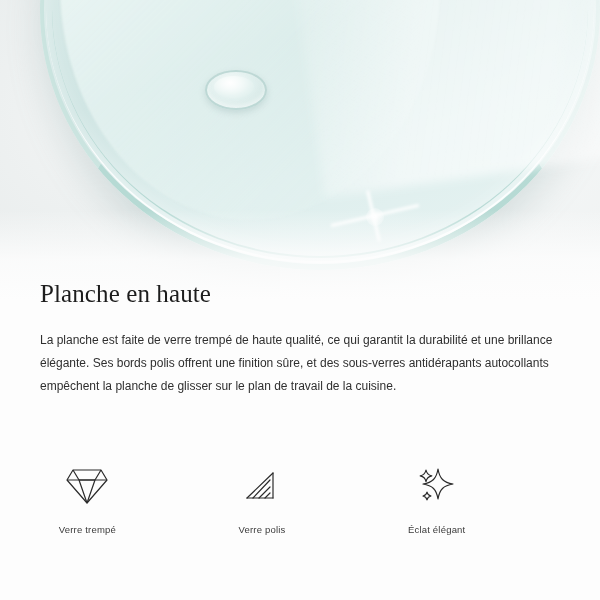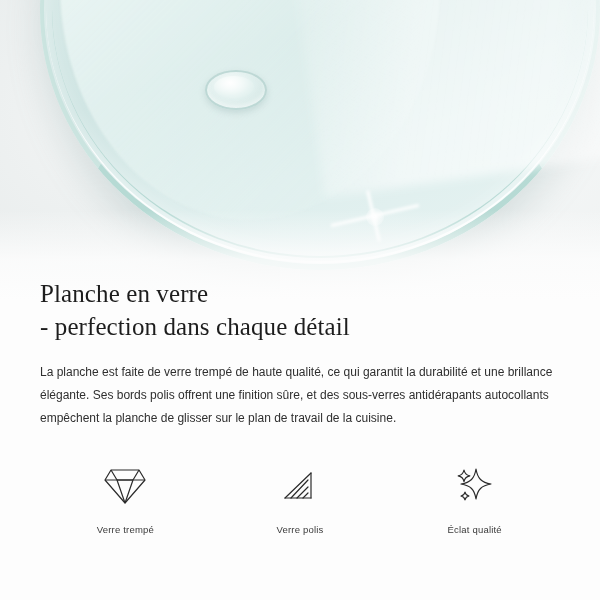--- a/index.html
+++ b/index.html
@@ -226,21 +226,20 @@
     max-width: 522px;
   }
 
   
   .features {
     position: absolute;
     left: 0;
     top: 462px;
     width: 524px;
     display: flex;
-    margin-left: 38px;
   }
   .feature {
     flex: 1 1 25%;
     display: flex;
     flex-direction: column;
     align-items: center;
   }
   .feature-icon {
     height: 48px;
     display: flex;
@@ -276,22 +275,21 @@
     <div class="pad-inner"></div>
 
     <div class="flare"></div>
     <div class="flare-core"></div>
 
     <div class="photo-fade"></div>
   </div>
 
   <div class="content">
     <h1 class="headline">
-      <span>Planche en verre</span>
-      <span class="l2">- perfection dans chaque détail</span>
+      <span>Planche en haute</span>
     </h1>
     <p class="body-copy">La planche est faite de verre trempé de haute qualité, ce qui garantit la durabilité et une brillance élégante. Ses bords polis offrent une finition sûre, et des sous-verres antidérapants autocollants empêchent la planche de glisser sur le plan de travail de la cuisine.</p>
   </div>
 
   <div class="features">
 
     <div class="feature">
       <div class="feature-icon">
         <svg width="46" height="42" viewBox="0 0 46 42">
           <g fill="none" stroke="#2b2b2b" stroke-width="1.2" stroke-linejoin="round">
@@ -325,18 +323,18 @@
     <div class="feature">
       <div class="feature-icon">
         <svg width="46" height="42" viewBox="0 0 46 42">
           <g fill="none" stroke="#2b2b2b" stroke-width="1.2" stroke-linejoin="round">
             <path d="M24 4 C25.5 13.5 29.5 17.5 39 19 C29.5 20.5 25.5 24.5 24 34 C22.5 24.5 18.5 20.5 9 19 C18.5 17.5 22.5 13.5 24 4 Z"></path>
             <path d="M12 5 C12.7 8.8 14 10.1 17.8 10.8 C14 11.5 12.7 12.8 12 16.6 C11.3 12.8 10 11.5 6.2 10.8 C10 10.1 11.3 8.8 12 5 Z"></path>
             <path d="M13 27 C13.5 29.6 14.4 30.5 17 31 C14.4 31.5 13.5 32.4 13 35 C12.5 32.4 11.6 31.5 9 31 C11.6 30.5 12.5 29.6 13 27 Z"></path>
           </g>
         </svg>
       </div>
-      <div class="feature-label">Éclat qualité</div>
+      <div class="feature-label">Éclat élégant</div>
     </div>
 
 
   </div>
 </div>
 
 </body></html>

